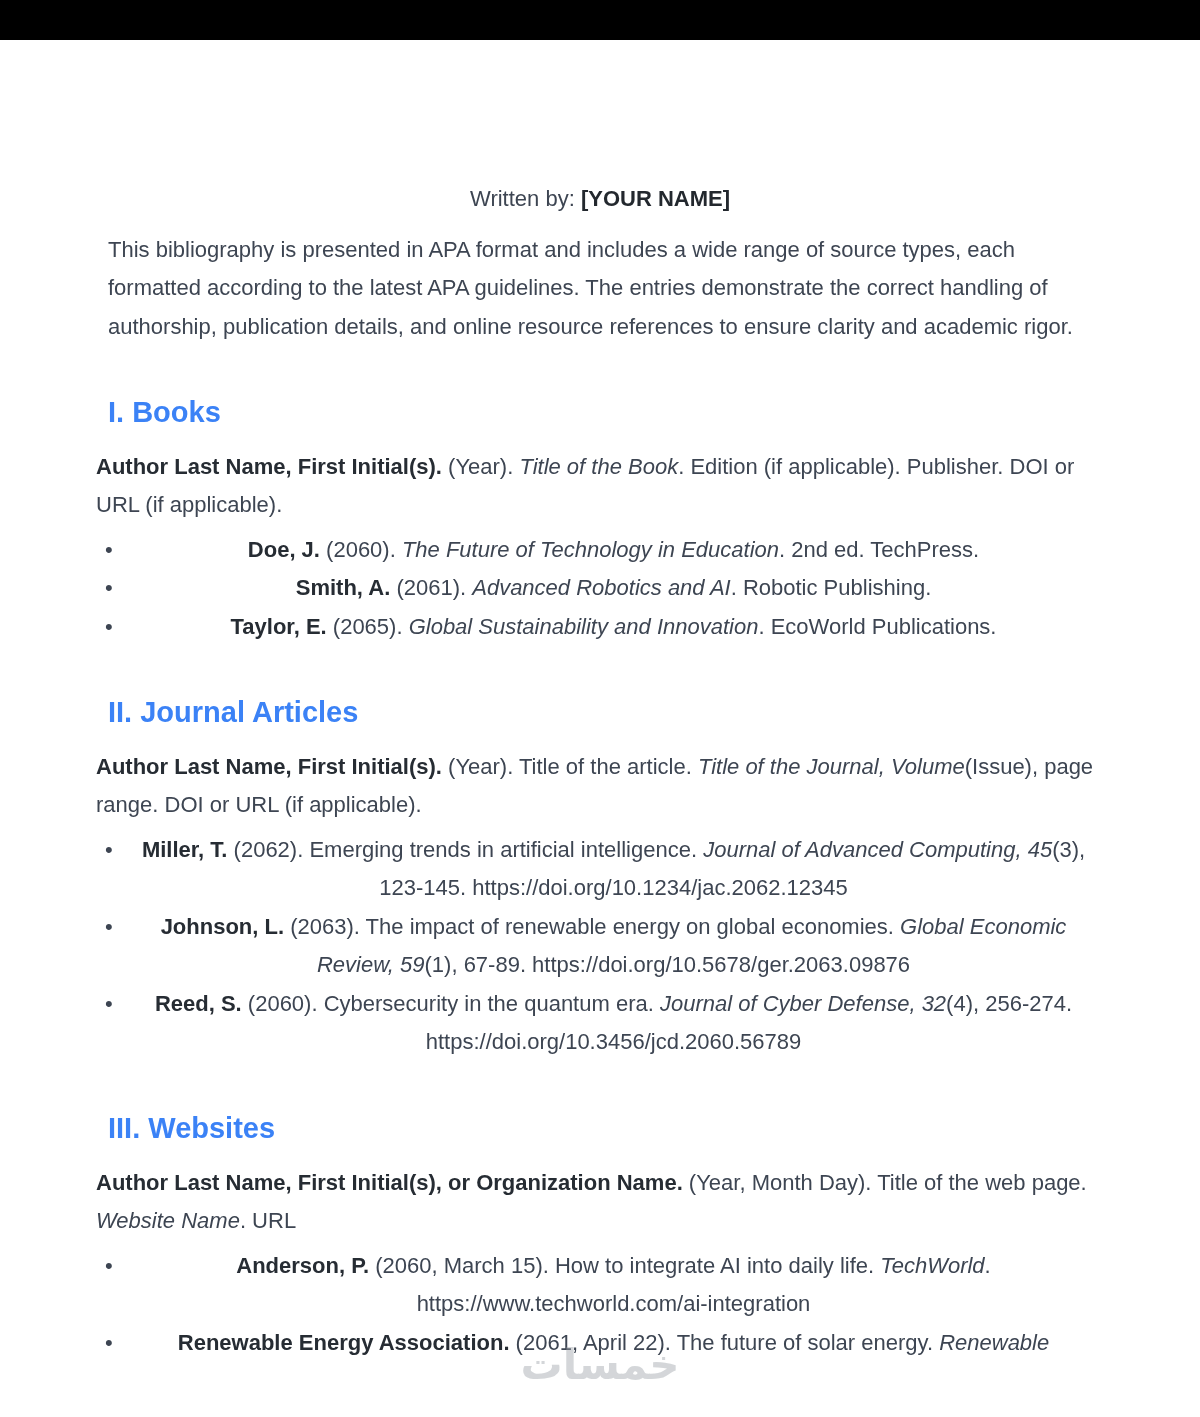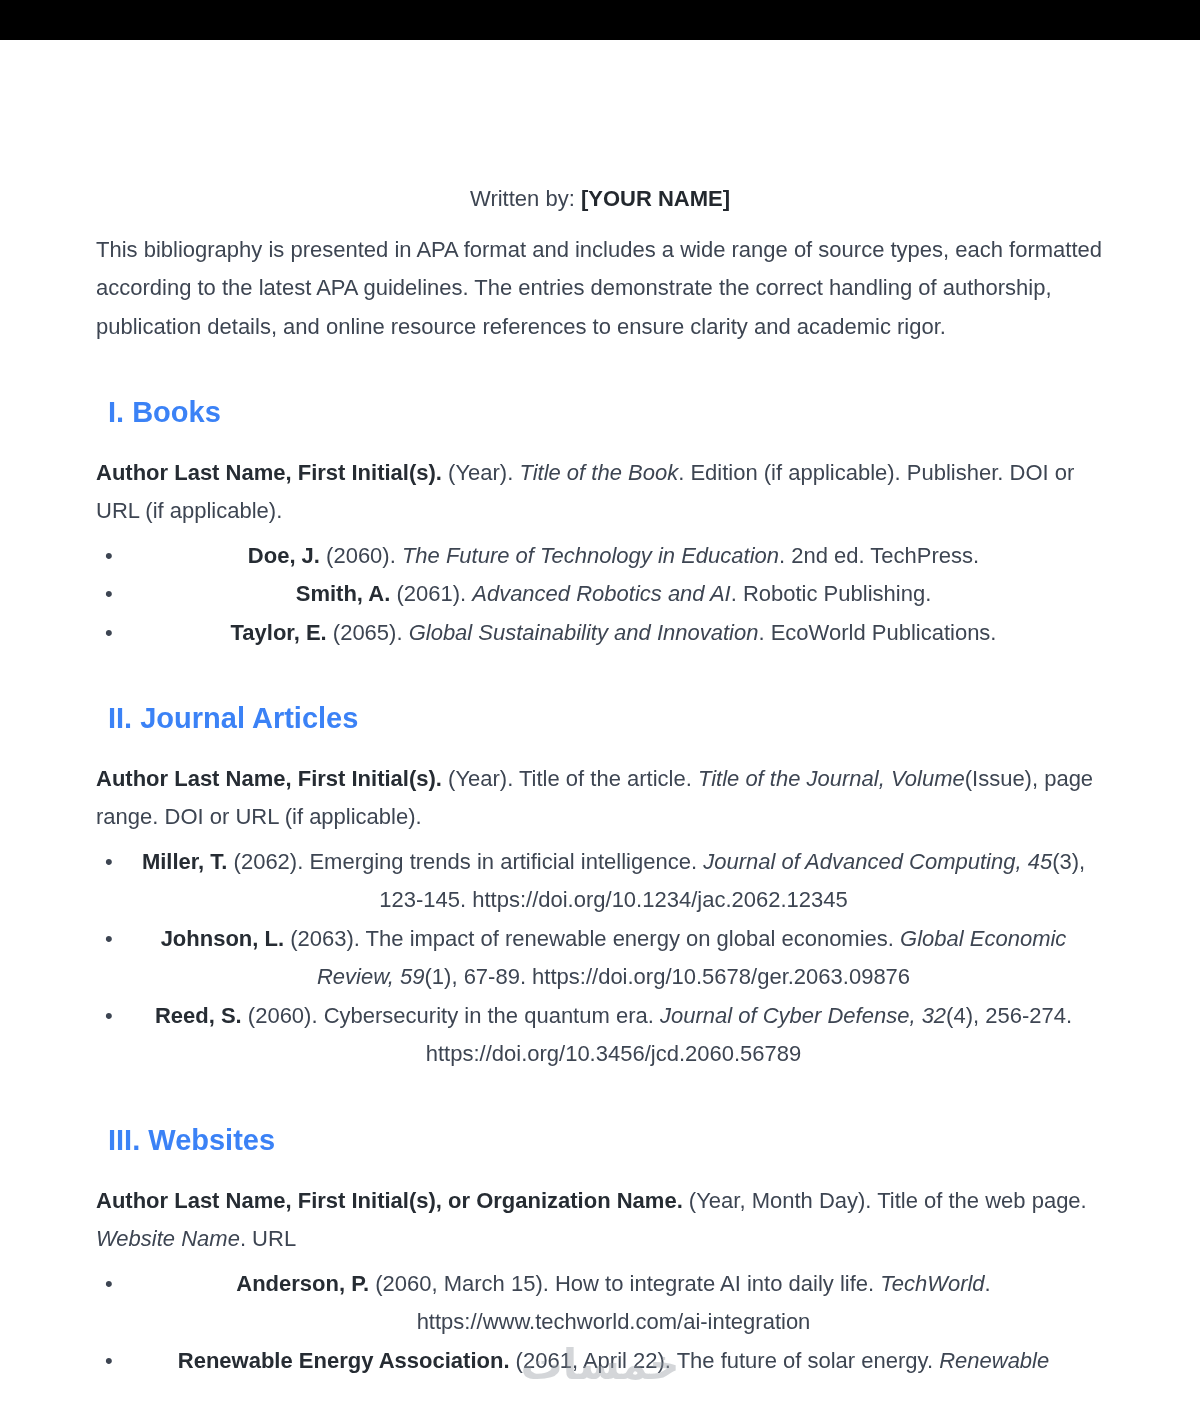--- a/index.html
+++ b/index.html
@@ -36,29 +36,29 @@
   }
   p.byline {
     text-align: center;
     margin: 22px 0 12px 0;
     color: #3d4552;
   }
   p.byline .byline-name {
     font-weight: 700;
     color: #23282e;
   }
-  p.intro { margin: 0; }
+  p.intro { margin: 12px; }
   h2.section-heading {
     font-size: 29px;
     line-height: 1.3;
     font-weight: 700;
     color: #3b82f6;
     margin: 48px 0 0 12px;
   }
-  p.format-line { margin: 22px 0 6px 0; }
+  p.format-line { margin: 16px 0 6px 0; }
   ul.citation-list {
     list-style: none;
     margin: 0;
     padding: 0;
   }
   ul.citation-list li {
     position: relative;
     padding-left: 27px;
     text-align: center;
   }

